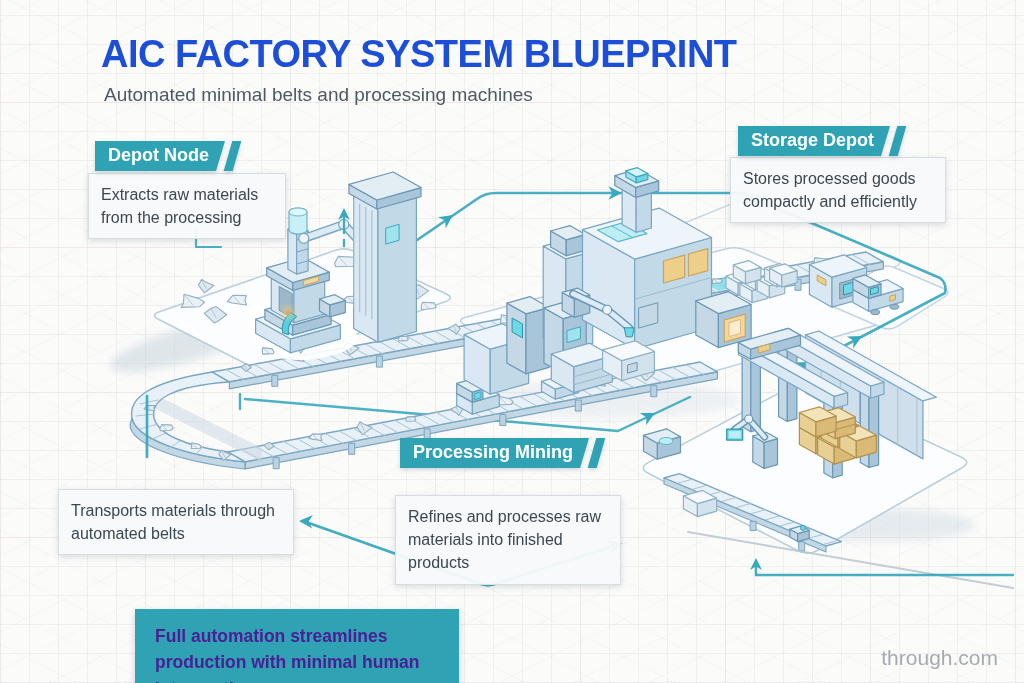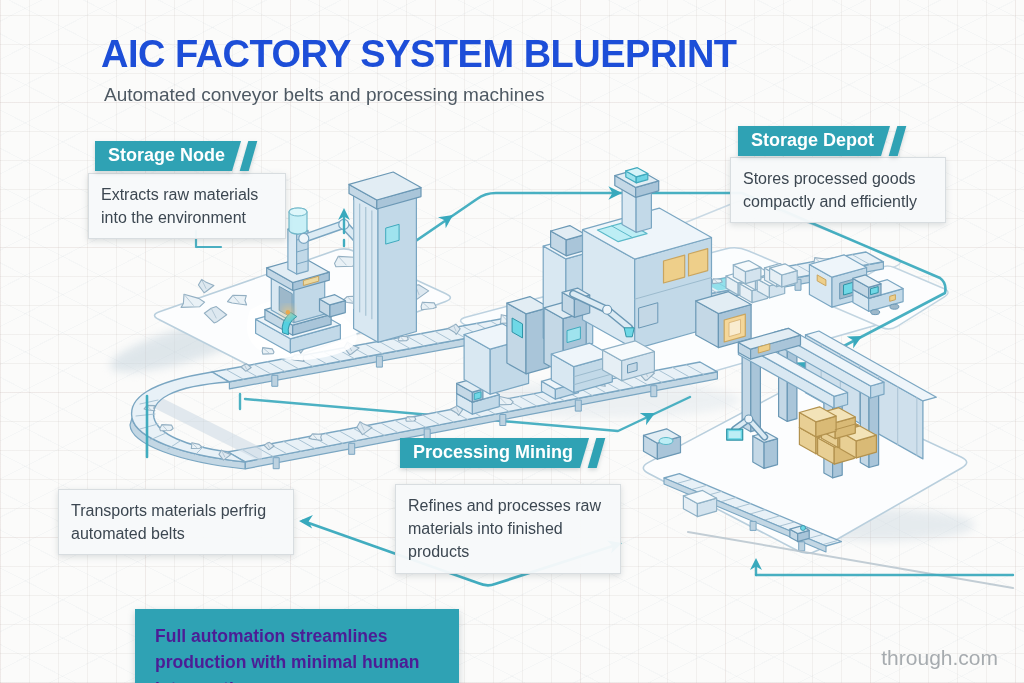--- a/index.html
+++ b/index.html
@@ -527,38 +527,38 @@
         <path d="M303,521 L478,583 Q487,587 495,584 L616,545" fill="none" stroke="#38A9BD" stroke-width="2.8" stroke-linecap="round" stroke-linejoin="round" opacity="0.95"></path>
         <polygon points="622.0,543.0 611.1,553.6 612.8,545.9 607.0,540.6" fill="#38A9BD" stroke="none" stroke-width="1.2" stroke-linejoin="round" opacity="1"></polygon>
         <line x1="688" y1="532" x2="1013" y2="588" stroke="#b9c6cf" stroke-width="2" stroke-linecap="round" opacity="0.85"></line>
         <line x1="756" y1="575" x2="1013" y2="575" stroke="#38A9BD" stroke-width="2.4" stroke-linecap="round" opacity="0.92"></line>
         <line x1="756" y1="575" x2="756" y2="562" stroke="#38A9BD" stroke-width="2.4" stroke-linecap="round" opacity="0.92"></line>
         <polygon points="756.0,558.0 762.0,569.9 756.0,566.4 750.0,569.9" fill="#38A9BD" stroke="none" stroke-width="1.2" stroke-linejoin="round" opacity="1"></polygon>
       </g>
     </svg>
 
   <div class="abs page-title">AIC FACTORY SYSTEM BLUEPRINT</div>
-  <div class="abs page-subtitle">Automated conveyor belts and processing machines</div>
+  <div class="abs page-subtitle">Automated minimal belts and processing machines</div>
 
   <div class="abs tab" style="left:95px;top:141px">
-    <div class="tab-main">Storage Node</div>
+    <div class="tab-main">Depot Node</div>
     <div class="tab-stripe"></div>
   </div>
-  <div class="abs panel" style="left:88px;top:173px;width:172px">Extracts raw materials into the environment</div>
+  <div class="abs panel" style="left:88px;top:173px;width:172px">Extracts raw materials from the processing</div>
 
   <div class="abs tab" style="left:738px;top:126px">
     <div class="tab-main">Storage Depot</div>
     <div class="tab-stripe"></div>
   </div>
   <div class="abs panel" style="left:730px;top:157px;width:190px">Stores processed goods compactly and efficiently</div>
 
-  <div class="abs panel" style="left:58px;top:489px;width:210px">Transports materials perfrig automated belts</div>
+  <div class="abs panel" style="left:58px;top:489px;width:210px">Transports materials through automated belts</div>
 
   <div class="abs tab" style="left:400px;top:438px">
     <div class="tab-main">Processing Mining</div>
     <div class="tab-stripe"></div>
   </div>
-  <div class="abs panel" style="left:395px;top:484px;width:200px">Refines and processes raw materials into finished products</div>
+  <div class="abs panel" style="left:395px;top:495px;width:200px">Refines and processes raw materials into finished products</div>
 
   <div class="abs note-box" style="left:135px;top:575px">Full automation streamlines production with minimal human intervention</div>
 
   <div class="abs watermark">through.com</div>
 </div>
 
 </body></html>

